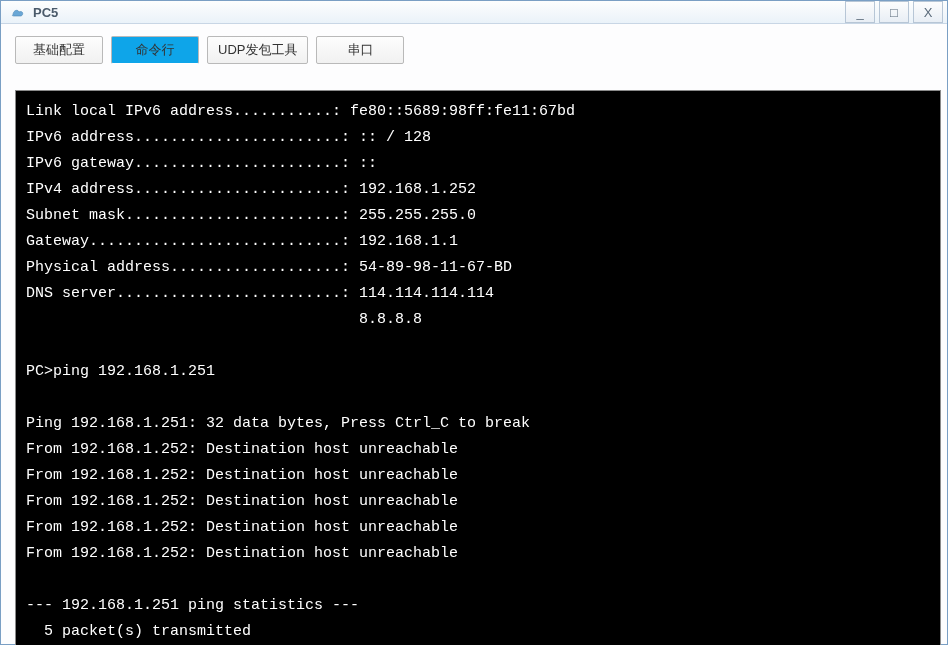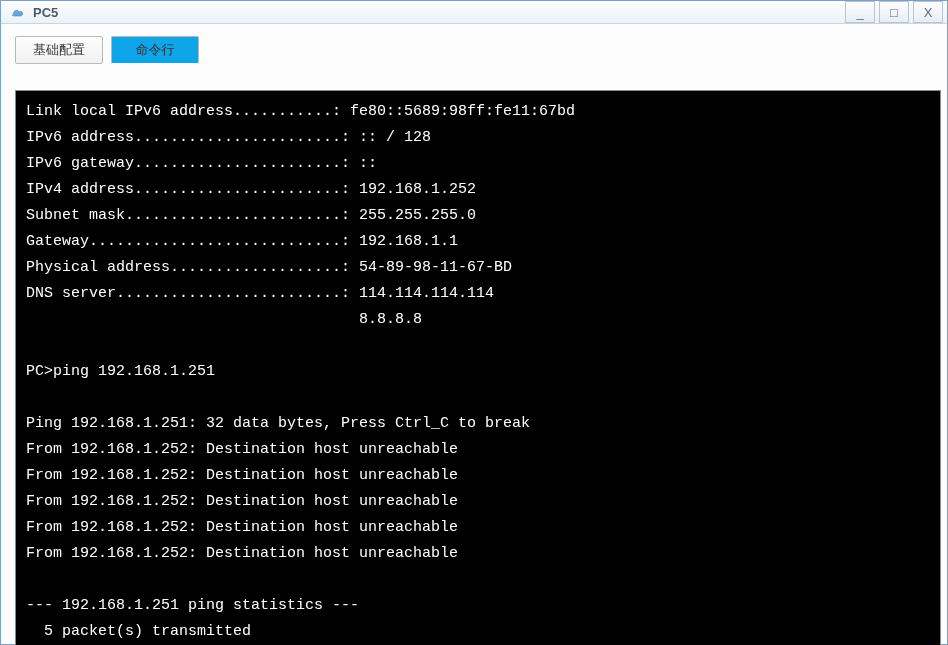--- a/index.html
+++ b/index.html
@@ -130,20 +130,22 @@
     <span class="spacer"></span>
     <span class="win-btn">_</span>
     <span class="win-btn">□</span>
     <span class="win-btn">X</span>
   </div>
 
   <div class="content-area">
     <div class="tabbar">
       <div class="tab">基础配置</div>
       <div class="tab active">命令行</div>
+      <div class="tab">UDP发包工具</div>
+      <div class="tab">串口</div>
     </div>
 
     <div class="terminal-wrap">
       <div class="terminal" id="terminal"><span>Link local IPv6 address...........: fe80::5689:98ff:fe11:67bd
 IPv6 address.......................: :: / 128
 IPv6 gateway.......................: ::
 IPv4 address.......................: 192.168.1.252
 Subnet mask........................: 255.255.255.0
 Gateway............................: 192.168.1.1
 Physical address...................: 54-89-98-11-67-BD

